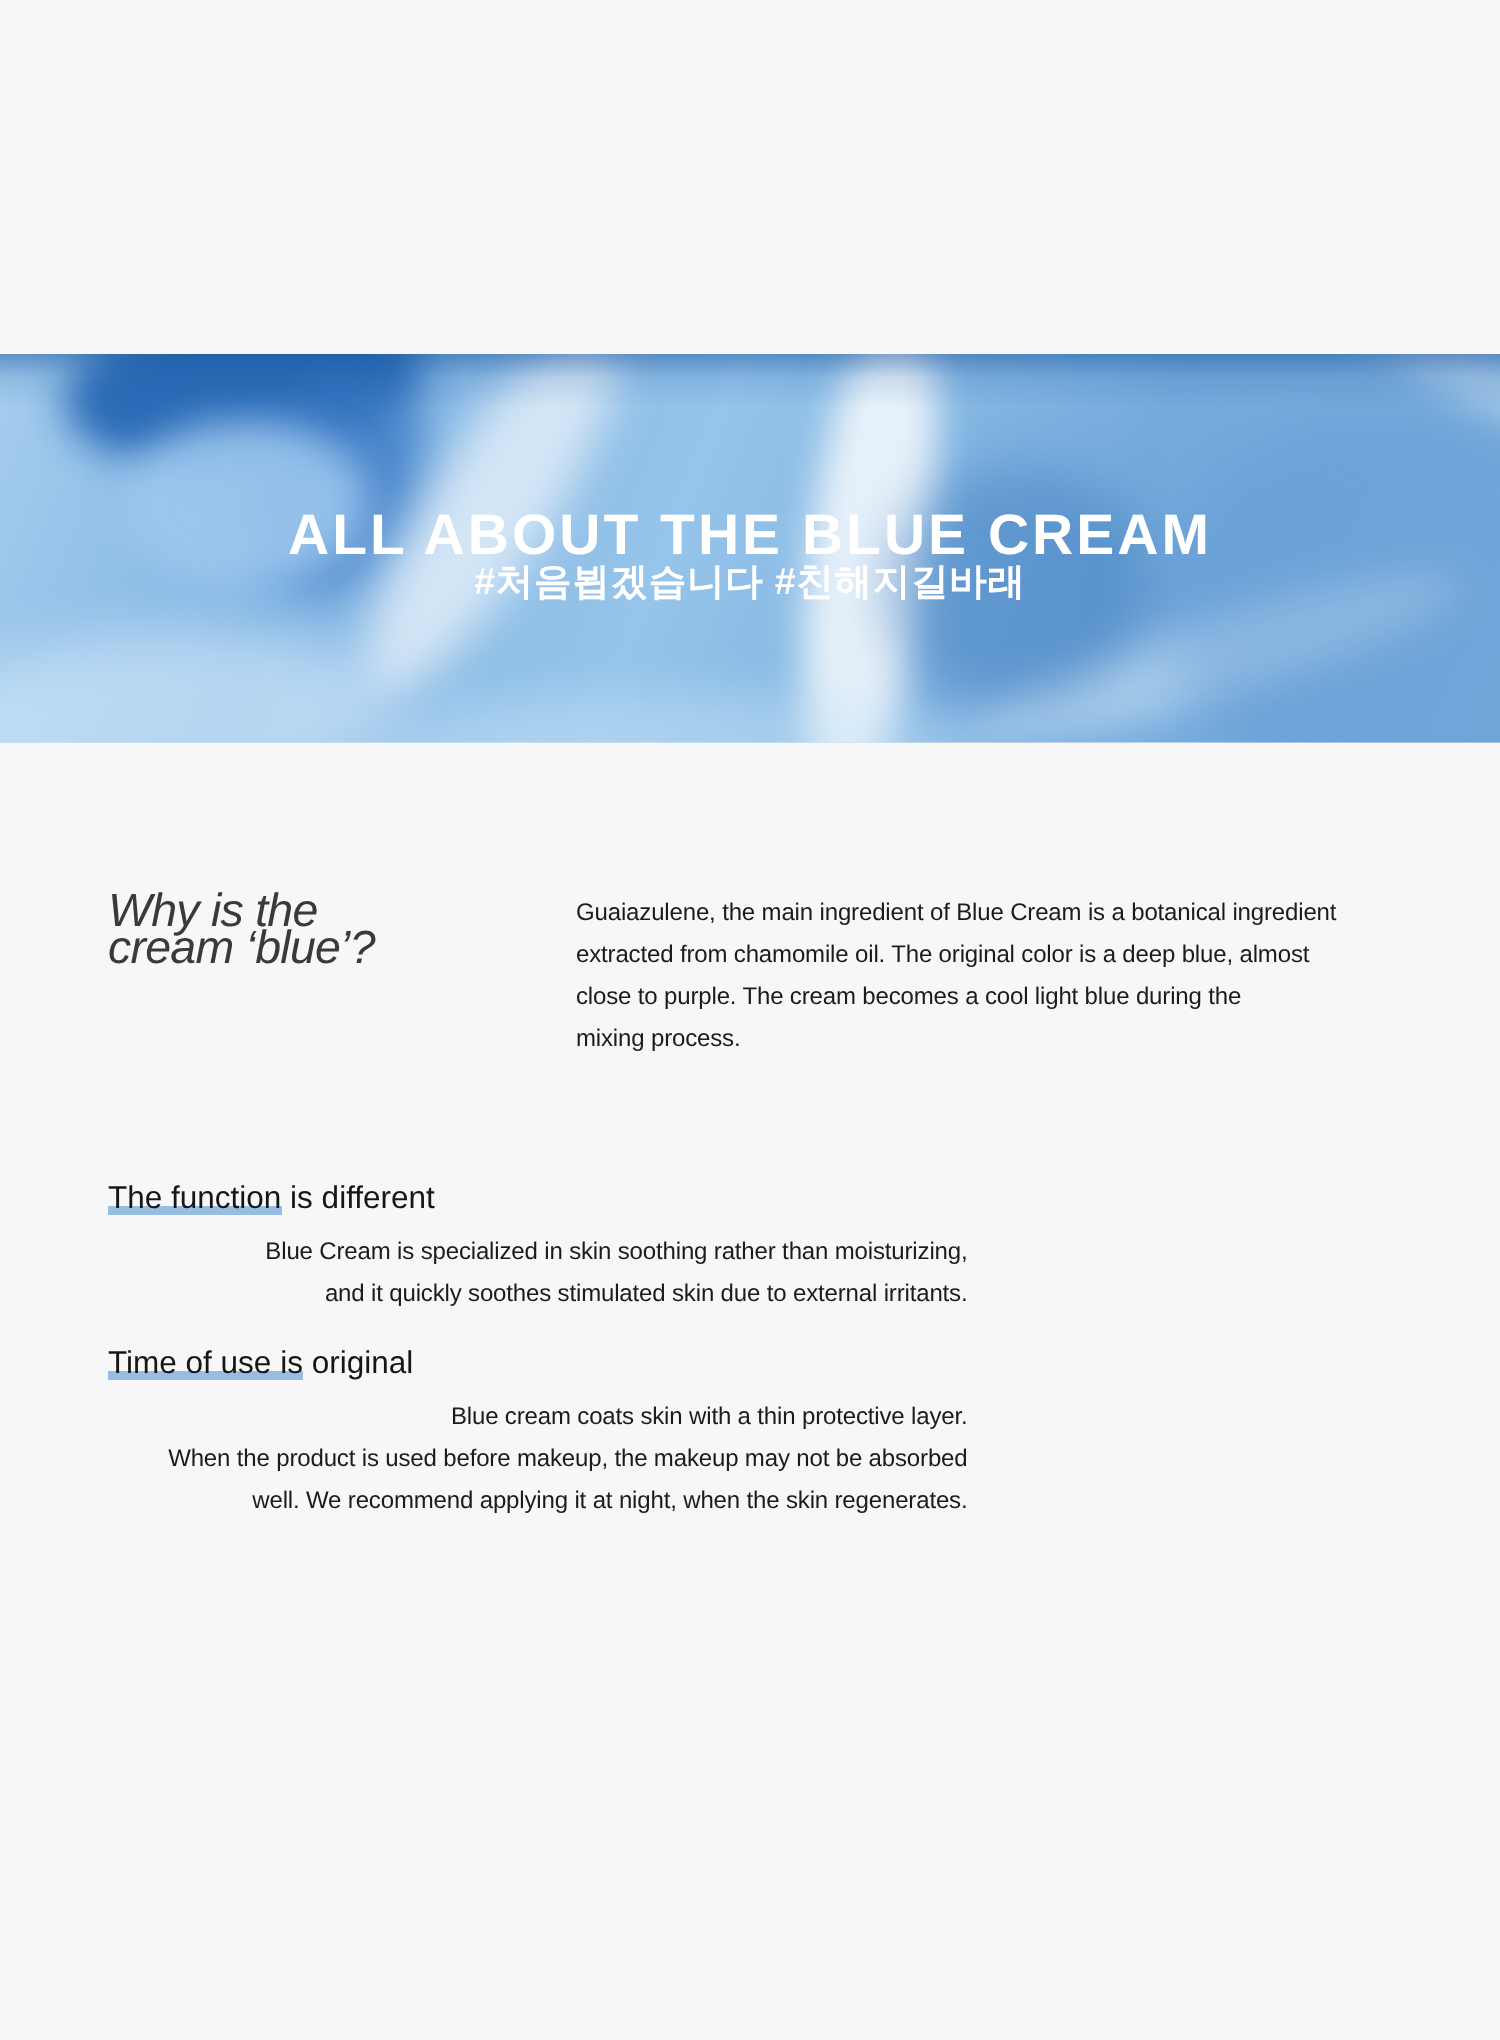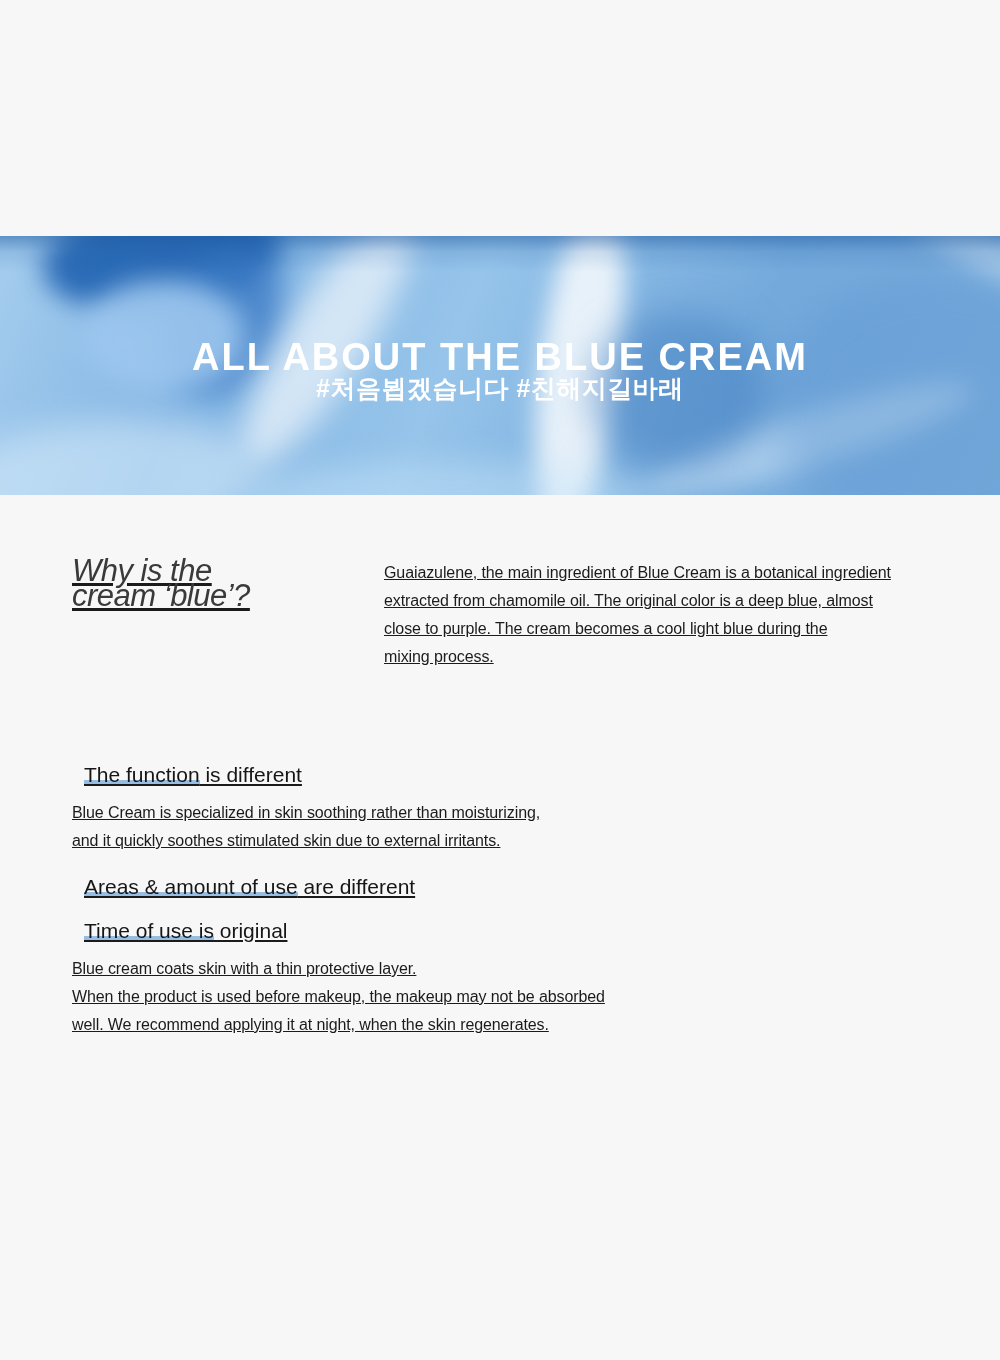--- a/index.html
+++ b/index.html
@@ -50,21 +50,21 @@
   .banner-title {
     font-size: 38px; font-weight: 700; letter-spacing: 2px;
     color: #ffffff; line-height: 1;
   }
   .banner-tags {
     font-size: 25px; font-weight: 700;
     letter-spacing: .5px; color: #ffffff; line-height: 1;
   }
 
   
-  .content { padding: 64px 55px 0 72px; text-decoration: underline; }
+  .content { padding: 100px 55px 0 72px; }
   .row { display: flex; align-items: flex-start; }
   .row + .row { margin-top: 80px; }
   .col-left { width: 312px; flex-shrink: 0; }
   .col-right { width: 573px; }
 
   h2.lead {
     margin: 0;
     font-style: italic;
     font-weight: 400;
     font-size: 31px;
@@ -78,28 +78,28 @@
     margin: 0;
     font-size: 16px;
     line-height: 28px;
     letter-spacing: -0.1px;
     color: #1b1b1b;
     white-space: pre-line;
   }
 
   .sub + .sub { margin-top: 20px; }
   h3.subtitle {
-    margin: 12px;
+    margin: 0;
     font-size: 21px;
     font-weight: 400;
     line-height: 24px;
     color: #161616;
   }
   .hl { box-shadow: inset 0 -7px 0 -1px rgba(140,182,222,0.9); }
-  .sub p.body { margin-top: 10px; }
+  .sub p.body { margin-top: 10px; text-align: right; }
 </style>
 </head>
 <body>
 
 <div class="banner">
   <div class="shape s-dark1"></div>
   <div class="shape s-dark2"></div>
   <div class="shape s-carve"></div>
   <div class="shape s-light1"></div>
   <div class="shape s-light2"></div>
@@ -133,21 +133,20 @@
   <section class="row">
     <div class="col-right">
 
       <div class="sub">
         <h3 class="subtitle"><span class="hl">The function</span><span> is different</span></h3>
         <p class="body">Blue Cream is specialized in skin soothing rather than moisturizing,
 and it quickly soothes stimulated skin due to external irritants.</p>
       </div>
 
       <div class="sub">
-        <h3 class="subtitle"><span class="hl">Areas &amp; amount of use</span><span> are different</span></h3>
       </div>
 
       <div class="sub">
         <h3 class="subtitle"><span class="hl">Time of use is</span><span> original</span></h3>
         <p class="body">Blue cream coats skin with a thin protective layer.
 When the product is used before makeup, the makeup may not be absorbed
 well. We recommend applying it at night, when the skin regenerates.</p>
       </div>
 
     </div>

